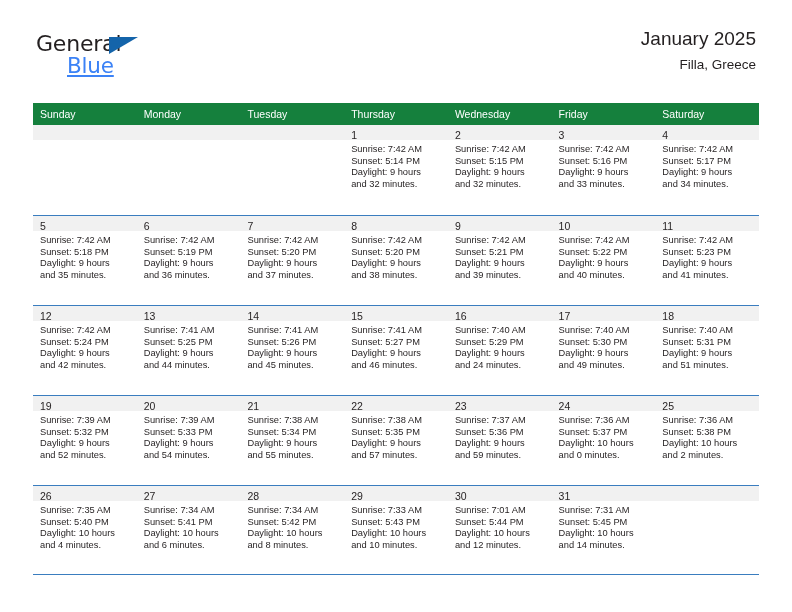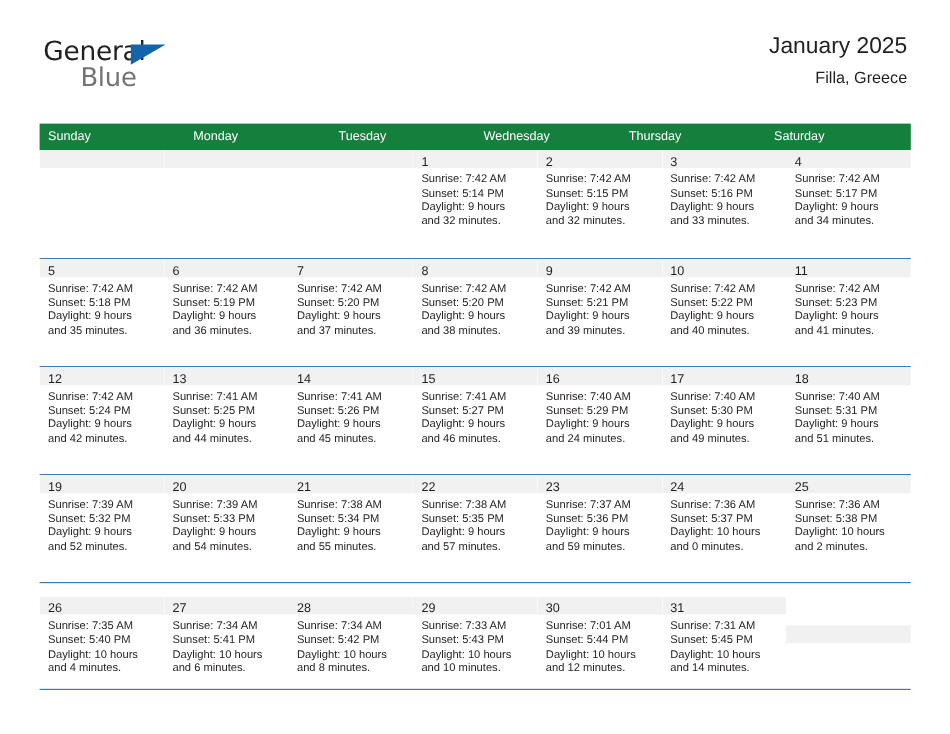--- a/index.html
+++ b/index.html
@@ -57,23 +57,24 @@
     height: 0;
     border-left: 29px solid #1464aa;
     border-bottom: 17px solid transparent;
   }
   .logo-blue {
     position: absolute;
     left: 31px;
     top: 22px;
     font-size: 21.5px;
     letter-spacing: -0.2px;
-    color: #737373;
+    color: #3b82f6;
     font-family: "DejaVu Sans", sans-serif;
     line-height: 1;
+    text-decoration: underline;
   }
 
   .title-block {
     position: absolute;
     right: 36px;
     top: 28px;
     text-align: right;
   }
   .cal-title {
     font-size: 19px;
@@ -120,21 +121,20 @@
     width: 726px;
     height: 90px;
     border-top: 1px solid #3a7dbf;
     box-sizing: border-box;
   }
   .week-row.first {
     border-top: none;
   }
   .week-row:last-child {
     border-bottom: 1px solid #3a7dbf;
-    align-items: center;
   }
 
   .day-cell {
     flex: 1 1 0;
     box-sizing: border-box;
     position: relative;
     background: #ffffff;
     overflow: hidden;
   }
 
@@ -182,22 +182,23 @@
     </div>
 
   </div>
 
   <div class="calendar">
 
     <div class="weekday-row">
       <div class="weekday">Sunday</div>
       <div class="weekday">Monday</div>
       <div class="weekday">Tuesday</div>
+      <div class="weekday">Thursday</div>
       <div class="weekday">Wednesday</div>
-      <div class="weekday">Thursday</div>
+      <div class="weekday">Friday</div>
       <div class="weekday">Saturday</div>
     </div>
 
     <div class="week-row first">
       <div class="day-cell empty">
         <div class="day-number-band"><span class="day-number"></span></div>
         <div class="day-info">
           <div></div>
           <div></div>
           <div></div>

